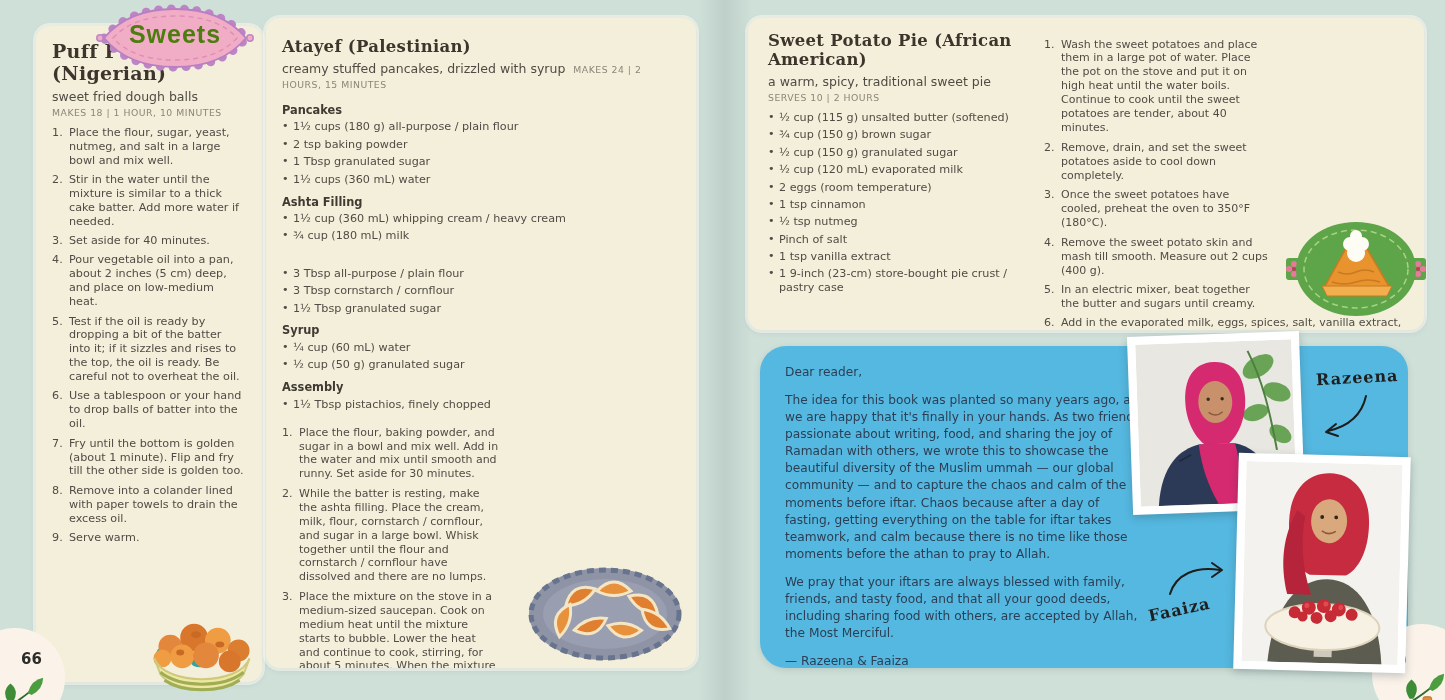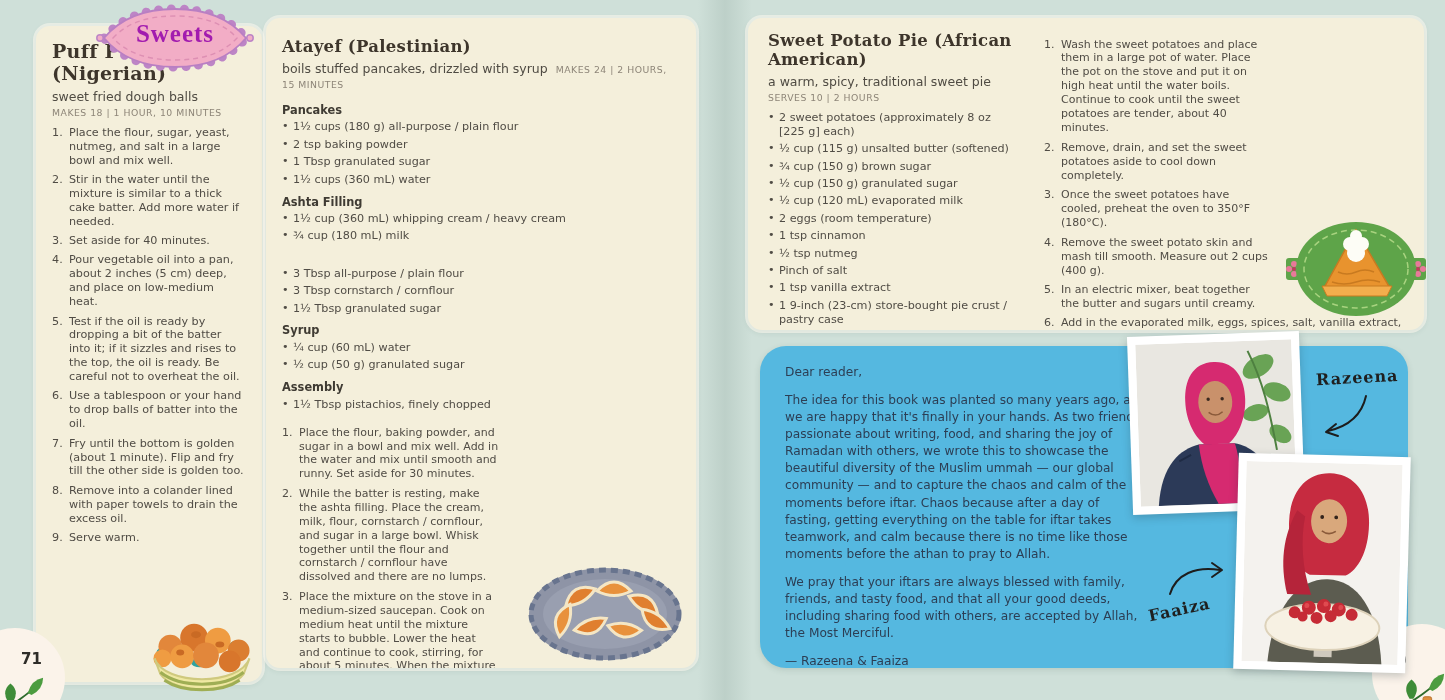--- a/index.html
+++ b/index.html
@@ -54,21 +54,21 @@
   .rp-right { flex:1; }
   .rp-right .steps { font-size:11px; line-height:1.27; }
   .float-spacer { float:right; }
   .pie-spacer { width:135px; height:104px; margin-top:178px; }
   .atayef-spacer { width:180px; height:104px; margin-top:302px; }
 
   
   .banner { position:absolute; left:96px; top:2px; width:158px; height:72px; z-index:4; }
   .banner svg { position:absolute; inset:0; }
   .banner-label { position:absolute; left:0; right:0; top:18px; text-align:center;
-    font-family:Liberation Serif, serif; font-weight:bold; font-size:25px; color:#a21caf; letter-spacing:1px; }
+    font-family:Liberation Sans, sans-serif; font-weight:bold; font-size:25px; color:#4d7c0f; letter-spacing:1px; }
 
   
   .illus { position:absolute; z-index:3; }
   .bowl-illus  { left:150px; top:601px; width:104px; height:99px; }
   .plate-illus { left:526px; top:565px; width:158px; height:98px; }
   .pie-badge   { left:1286px; top:214px; width:140px; height:110px; }
 
   
   .blue-panel { position:absolute; left:760px; top:346px; width:648px; height:322px;
     background: var(--panel-blue, #55b8e0); border-radius:26px; box-sizing:border-box;
@@ -153,21 +153,21 @@
     <ellipse cx="46" cy="34" rx="5" ry="3.5" fill="#c96a24"></ellipse>
     <ellipse cx="70" cy="44" rx="4.5" ry="3" fill="#c96a24"></ellipse>
     <ellipse cx="30" cy="52" rx="4" ry="3" fill="#c96a24"></ellipse>
     <path d="M4,58 C14,86 90,86 100,58 L94,74 C80,94 24,94 10,74 Z" fill="#efe8a2" stroke="#cfc97e" stroke-width="2"></path>
     <path d="M10,72 C30,88 74,88 94,72" stroke="#9fae54" stroke-width="3" fill="none"></path>
     <path d="M14,80 C33,93 71,93 90,80" stroke="#9fae54" stroke-width="3" fill="none"></path>
   </svg>
 
   <section class="panel mid-panel">
     <h2 class="recipe-title">Atayef (Palestinian)</h2>
-    <p class="recipe-subtitle"><span>boils stuffed pancakes, drizzled with syrup</span><span class="recipe-meta inline">MAKES 24  |  2 HOURS, 15 MINUTES</span></p>
+    <p class="recipe-subtitle"><span>creamy stuffed pancakes, drizzled with syrup</span><span class="recipe-meta inline">MAKES 24  |  2 HOURS, 15 MINUTES</span></p>
     <div class="ing-cols">
       <div class="col">
           <div class="group">
           <div class="group-heading">Pancakes</div>
           <ul class="ingredients">
               <li>1½ cups (180 g) all-purpose / plain flour</li>
               <li>2 tsp baking powder</li>
               <li>1 Tbsp granulated sugar</li>
               <li>1½ cups (360 mL) water</li>
             </ul>
@@ -243,21 +243,20 @@
         </g>
     </g>
   </svg>
 
   <section class="panel right-panel">
     <div class="rp-left">
       <h2 class="recipe-title">Sweet Potato Pie (African American)</h2>
       <p class="recipe-subtitle">a warm, spicy, traditional sweet pie</p>
       <p class="recipe-meta">SERVES 10  |  2 HOURS</p>
       <ul class="ingredients">
-          <li>2 sweet potatoes (approximately 8 oz [225 g] each)</li>
           <li>½ cup (115 g) unsalted butter (softened)</li>
           <li>¾ cup (150 g) brown sugar</li>
           <li>½ cup (150 g) granulated sugar</li>
           <li>½ cup (120 mL) evaporated milk</li>
           <li>2 eggs (room temperature)</li>
           <li>1 tsp cinnamon</li>
           <li>½ tsp nutmeg</li>
           <li>Pinch of salt</li>
           <li>1 tsp vanilla extract</li>
           <li>1 9-inch (23-cm) store-bought pie crust / pastry case</li>
@@ -371,21 +370,21 @@
     <path d="M46,2 C42,20 30,32 8,37" stroke="#1d1d1d" stroke-width="2" fill="none" stroke-linecap="round"></path>
     <path d="M16,30 L6,38 L18,42" stroke="#1d1d1d" stroke-width="2" fill="none" stroke-linecap="round" stroke-linejoin="round"></path>
   </svg>
   <div class="photo-label faaiza-label">Faaiza</div>
   <svg class="arrow arrow-faaiza" width="62" height="38" viewBox="0 0 62 38">
     <path d="M4,34 C10,14 30,6 54,10" stroke="#1d1d1d" stroke-width="2" fill="none" stroke-linecap="round"></path>
     <path d="M46,3 L56,10 L46,17" stroke="#1d1d1d" stroke-width="2" fill="none" stroke-linecap="round" stroke-linejoin="round"></path>
   </svg>
 
   <div class="page-circle left">
-    <span class="page-num">71</span>
+    <span class="page-num">66</span>
     <svg class="leaf" width="46" height="42" viewBox="0 0 48 40">
       <path d="M4,36 C14,30 30,20 44,6" stroke="#2f6b2d" stroke-width="2" fill="none"></path>
       <path d="M10,28 Q2,16 12,8 Q22,16 14,28 Z" fill="#3e8c38"></path>
       <path d="M30,18 Q34,4 46,2 Q46,14 34,20 Z" fill="#4c9c40"></path>
       <rect x="24" y="26" width="9" height="10" rx="2" fill="#dd8f3f" stroke="#b86f28"></rect>
     </svg>
   </div>
   <div class="page-circle right">
     <span class="page-num">39</span>
     <svg class="leaf" width="46" height="42" viewBox="0 0 48 40">

